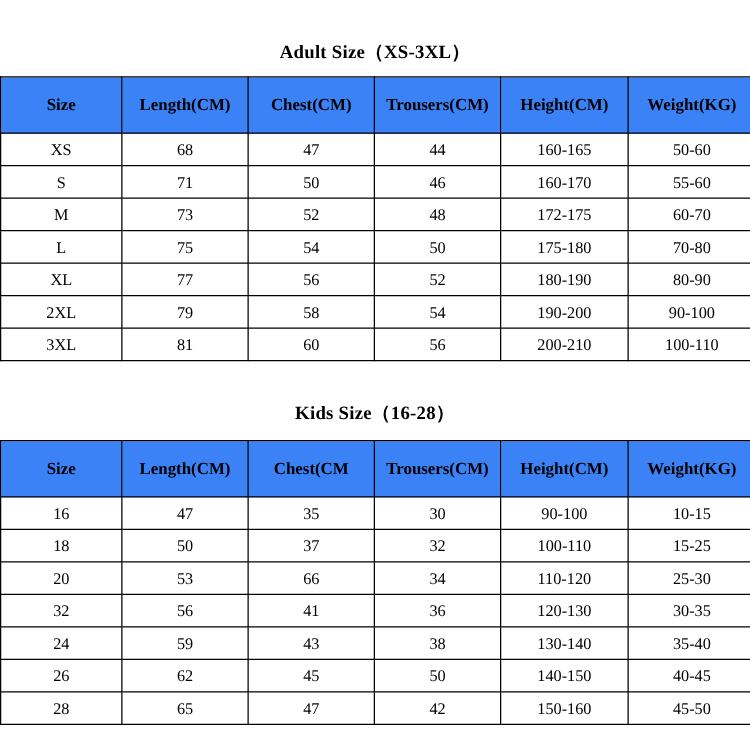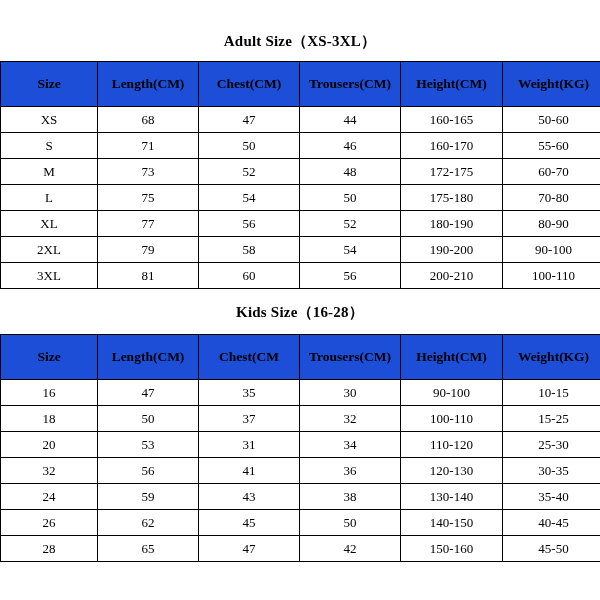--- a/index.html
+++ b/index.html
@@ -14,20 +14,21 @@
     color: #000000;
     overflow: hidden;
   }
   .page {
     width: 600px;
     height: 600px;
     box-sizing: border-box;
     padding: 0;
     display: flex;
     flex-direction: column;
+    gap: 18px;
   }
   .section {
     width: 100%;
   }
   .section-title {
     text-align: center;
     font-weight: bold;
     font-size: 15px;
     font-family: "Liberation Serif", serif;
     letter-spacing: 0.2px;
@@ -48,21 +49,21 @@
   td, th {
     border: 1px solid #000000;
     text-align: center;
     font-family: "Liberation Serif", serif;
     font-size: 13px;
     padding: 0;
     height: 25px;
     vertical-align: middle;
   }
   thead th {
-    background: #1d4ed8;
+    background: #3b82f6;
     font-weight: bold;
     font-size: 13.5px;
     height: 44px;
     color: #000000;
   }
   tbody td {
     background: #ffffff;
     font-weight: normal;
   }
   tbody td.size-cell {
@@ -180,21 +181,21 @@
           <td class="size-cell">18</td>
           <td>50</td>
           <td>37</td>
           <td>32</td>
           <td>100-110</td>
           <td>15-25</td>
         </tr>
         <tr>
           <td class="size-cell">20</td>
           <td>53</td>
-          <td>31</td>
+          <td>66</td>
           <td>34</td>
           <td>110-120</td>
           <td>25-30</td>
         </tr>
         <tr>
           <td class="size-cell">32</td>
           <td>56</td>
           <td>41</td>
           <td>36</td>
           <td>120-130</td>

